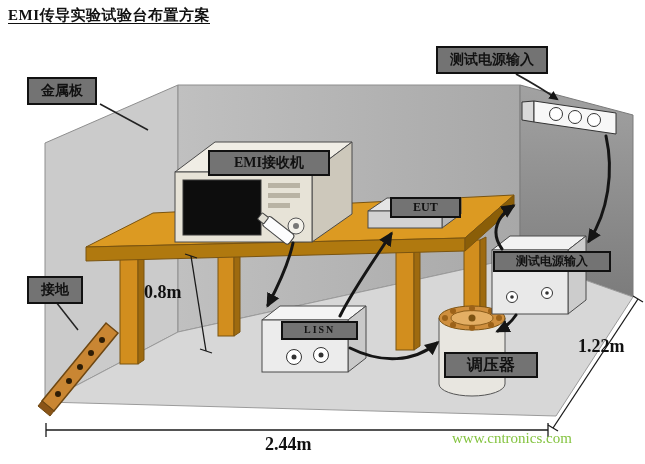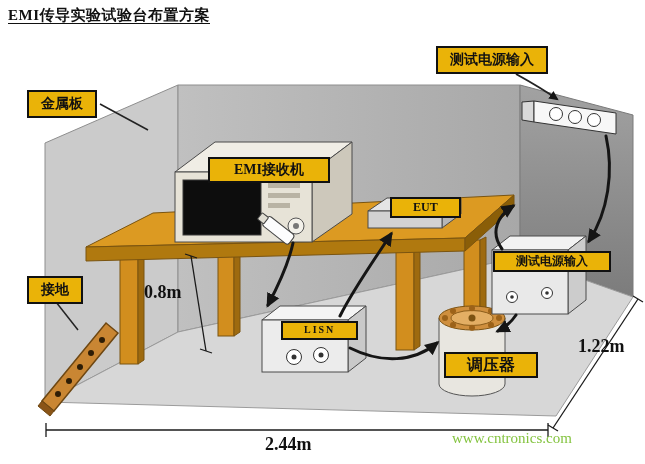--- a/index.html
+++ b/index.html
@@ -2,21 +2,21 @@
 <html style="--watermark-green: #85c441; --table-wood: #dc9a22; --copper-strip: #c98633; --regulator-coil: #cf8f3e;"><head>
 <meta charset="utf-8">
 <style>
   *{margin:0;padding:0;box-sizing:border-box}
   body{background:#fff}
   .stage{position:relative;width:645px;height:464px;background:#fff;overflow:hidden;
          font-family:Liberation Serif, serif;color:#111}
   .scene{position:absolute;left:0;top:0;width:645px;height:464px}
   .title{position:absolute;left:8px;top:6px;font-size:15px;font-weight:bold;
          text-decoration:underline;text-underline-offset:3px;letter-spacing:.5px}
-  .box{position:absolute;background:#eab308;border:2px solid #111;font-weight:bold;
+  .box{position:absolute;background:#737373;border:2px solid #111;font-weight:bold;
        font-size:14px;line-height:1.25;padding:3px 12px;white-space:nowrap;text-align:center}
   .box.sm{font-size:12px;padding:1px 21px}
   .dim{position:absolute;font-size:18px;font-weight:bold;white-space:nowrap}
   .watermark{position:absolute;left:452px;top:430px;font-size:15px;
              color:var(--watermark-green,#85c441)}
   .wood{fill:var(--table-wood,#dc9a22)}
   .copper{fill:var(--copper-strip,#c98633)}
   .coil{fill:var(--regulator-coil,#cf8f3e)}
 </style>
 </head>
@@ -170,23 +170,23 @@
       <line x1="46" y1="423" x2="46" y2="437"></line>
       <line x1="548" y1="423" x2="548" y2="437"></line>
       <line x1="553" y1="428" x2="638" y2="299"></line>
       <line x1="548" y1="425" x2="558" y2="431"></line>
       <line x1="633" y1="296" x2="643" y2="302"></line>
     </g>
   </svg>
 
   <div class="title">EMI传导实验试验台布置方案</div>
 
-  <div class="box" style="left:27px;top:90px">金属板</div>
+  <div class="box" style="left:27px;top:77px">金属板</div>
   <div class="box" style="left:436px;top:46px">测试电源输入</div>
-  <div class="box" style="left:208px;top:157px;width:122px;padding:2px 16px">EMI接收机</div>
+  <div class="box" style="left:208px;top:150px;width:122px;padding:2px 16px">EMI接收机</div>
   <div class="box sm" style="left:390px;top:197px">EUT</div>
   <div class="box" style="left:27px;top:276px">接地</div>
   <div class="box sm" style="left:281px;top:321px;letter-spacing:2px;font-size:10px">LISN</div>
   <div class="box sm" style="left:444px;top:352px;font-size:16px">调压器</div>
   <div class="box sm" style="left:493px;top:251px">测试电源输入</div>
 
   <div class="dim" style="left:144px;top:282px">0.8m</div>
   <div class="dim" style="left:265px;top:434px">2.44m</div>
   <div class="dim" style="left:578px;top:336px">1.22m</div>
 

